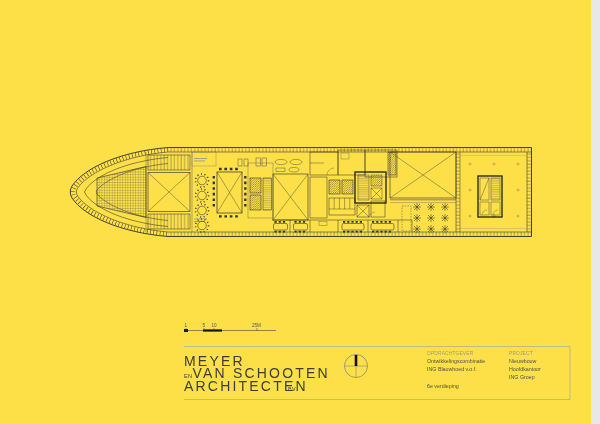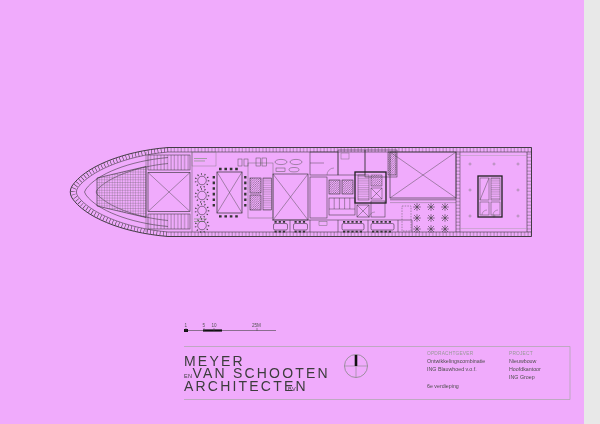--- a/index.html
+++ b/index.html
@@ -1,18 +1,18 @@
 <!DOCTYPE html>
 <html><head>
 <meta charset="utf-8">
 <style>
   html,body{margin:0;padding:0;background:#e8e8e8;}
   .sheet{
-    position:relative;width:584px;height:424px;background:#f0abfc;
-    font-family:"Liberation Sans",sans-serif;overflow:hidden;
+    position:relative;width:584px;height:424px;background:#fde047;
+    font-family:"Liberation Sans",sans-serif;overflow:hidden;padding-left:7px;
   }
   svg{position:absolute;left:0;top:0;}
   text{font-family:"Liberation Sans",sans-serif;}
   .logo{fill:#3c3c3c;font-size:14px;letter-spacing:2.2px;}
   .logo-sm{fill:#3c3c3c;font-size:5.5px;letter-spacing:0.4px;}
   .lbl{fill:#989898;font-size:4.8px;letter-spacing:0.2px;}
   .val{fill:#4f4f4f;font-size:5.3px;}
   .scale-num{fill:#555;font-size:4.6px;}
 </style>
 </head>

